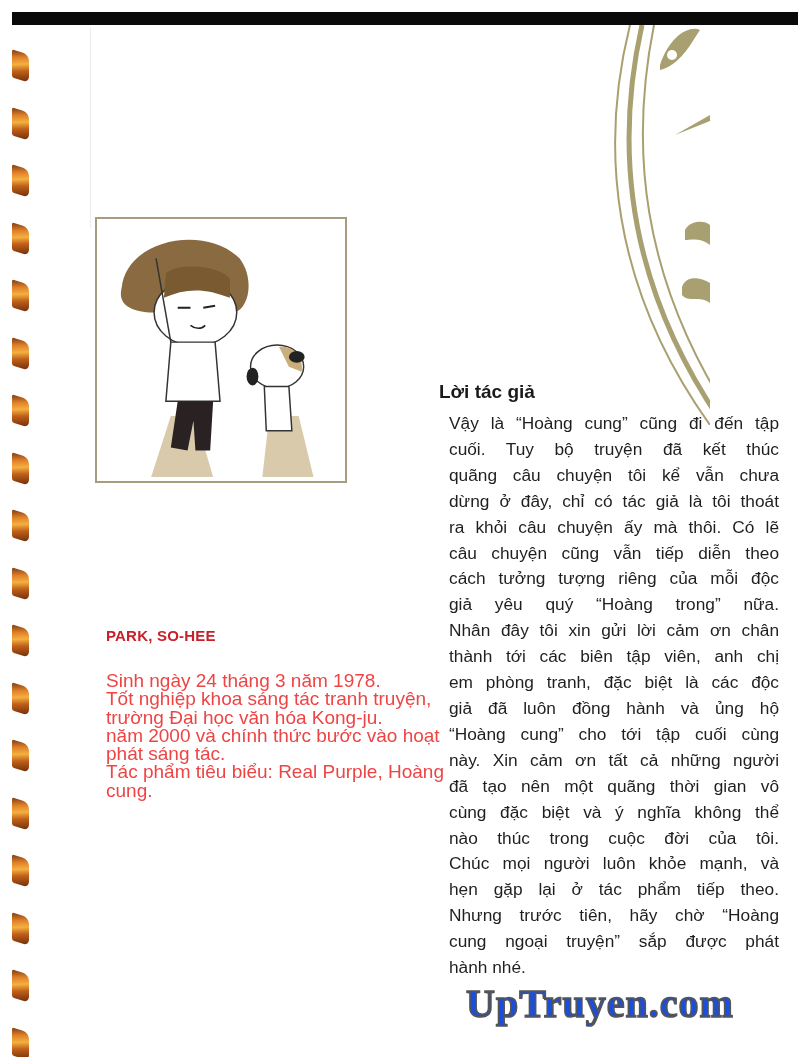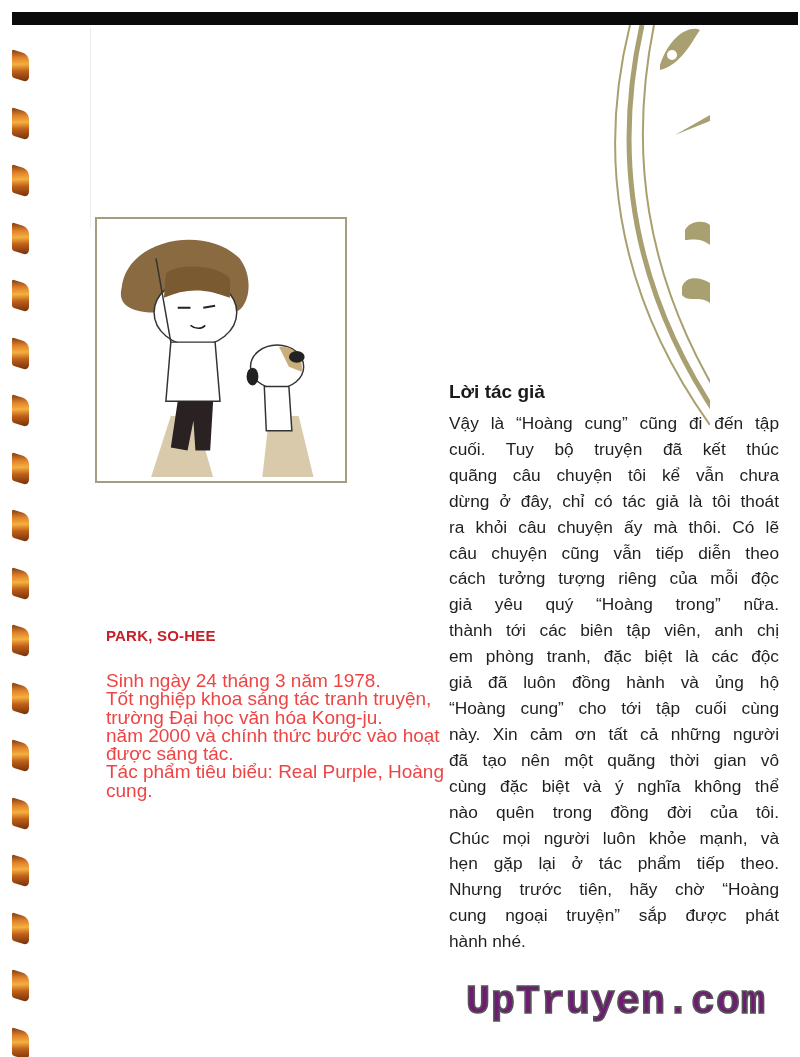--- a/index.html
+++ b/index.html
@@ -27,34 +27,34 @@
     .author-name {
       position: absolute; left: 106px; top: 627px;
       color: #c8202a; font-size: 15px; font-weight: bold; letter-spacing: 0.2px;
     }
     .bio {
       position: absolute; left: 106px; top: 672px; width: 282px;
       font-size: 19px; line-height: 18.3px; color: #ef4444;
     }
     .bio div { white-space: nowrap; }
     .afterword-title {
-      position: absolute; left: 449px; top: 381px;
+      position: absolute; left: 439px; top: 381px;
       font-size: 19px; font-weight: bold; color: #1a1a1a;
     }
     .afterword {
       position: absolute; left: 449px; top: 411px; width: 330px;
       font-size: 17.3px; line-height: 25.9px; color: #1f1f1f;
     }
     .afterword div { white-space: nowrap; text-align: justify; text-align-last: justify; }
     .afterword div.last { text-align-last: left; }
     .watermark {
       position: absolute; left: 466px; top: 980px;
       font-size: 40px; font-weight: bold; letter-spacing: 1px;
-      color: #701a75; -webkit-text-stroke: 1.6px #555;
-      font-family: Liberation Mono, monospace;
+      color: #1d4ed8; -webkit-text-stroke: 1.6px #555;
+      font-family: Liberation Serif, serif;
     }
   </style>
 </head>
 <body>
 
 <div class="topbar"></div>
 
 <div class="binding" id="binding">
     <div class="ring" style="top: 52px;"></div>
     <div class="ring" style="top: 109.5px;"></div>
@@ -112,44 +112,45 @@
   </svg>
 </div>
 
 <div class="author-name">PARK, SO-HEE</div>
 
 <div class="bio">
   <div>Sinh ngày 24 tháng 3 năm 1978.</div>
   <div>Tốt nghiệp khoa sáng tác tranh truyện,</div>
   <div>trường Đại học văn hóa Kong-ju.</div>
   <div>năm 2000 và chính thức bước vào hoạt</div>
-  <div>được sáng tác.</div>
+  <div>phát sáng tác.</div>
   <div>Tác phẩm tiêu biểu: Real Purple, Hoàng</div>
   <div>cung.</div>
 </div>
 
 <div class="afterword-title">Lời tác giả</div>
 
 <div class="afterword">
   <div>Vậy là “Hoàng cung” cũng đi đến tập</div>
   <div>cuối. Tuy bộ truyện đã kết thúc</div>
   <div>quãng câu chuyện tôi kể vẫn chưa</div>
   <div>dừng ở đây, chỉ có tác giả là tôi thoát</div>
   <div>ra khỏi câu chuyện ấy mà thôi. Có lẽ</div>
   <div>câu chuyện cũng vẫn tiếp diễn theo</div>
   <div>cách tưởng tượng riêng của mỗi độc</div>
   <div>giả yêu quý “Hoàng trong” nữa.</div>
+  <div>Nhân đây tôi xin gửi lời cảm ơn chân</div>
   <div>thành tới các biên tập viên, anh chị</div>
   <div>em phòng tranh, đặc biệt là các độc</div>
   <div>giả đã luôn đồng hành và ủng hộ</div>
   <div>“Hoàng cung” cho tới tập cuối cùng</div>
   <div>này. Xin cảm ơn tất cả những người</div>
   <div>đã tạo nên một quãng thời gian vô</div>
   <div>cùng đặc biệt và ý nghĩa không thể</div>
-  <div>nào quên trong đồng đời của tôi.</div>
+  <div>nào thúc trong cuộc đời của tôi.</div>
   <div>Chúc mọi người luôn khỏe mạnh, và</div>
   <div>hẹn gặp lại ở tác phẩm tiếp theo.</div>
   <div>Nhưng trước tiên, hãy chờ “Hoàng</div>
   <div>cung ngoại truyện” sắp được phát</div>
   <div class="last">hành nhé.</div>
 </div>
 
 <div class="watermark">UpTruyen.com</div>
 
 </body></html>

